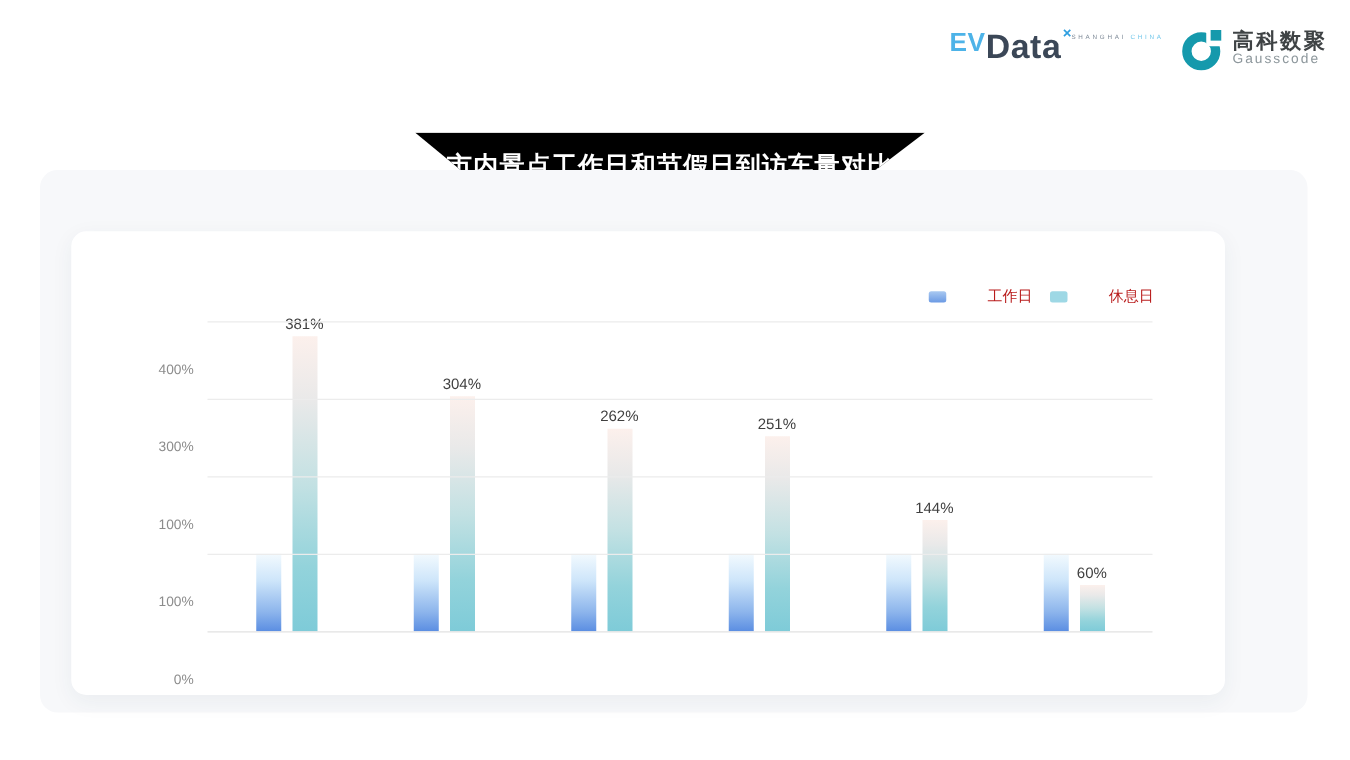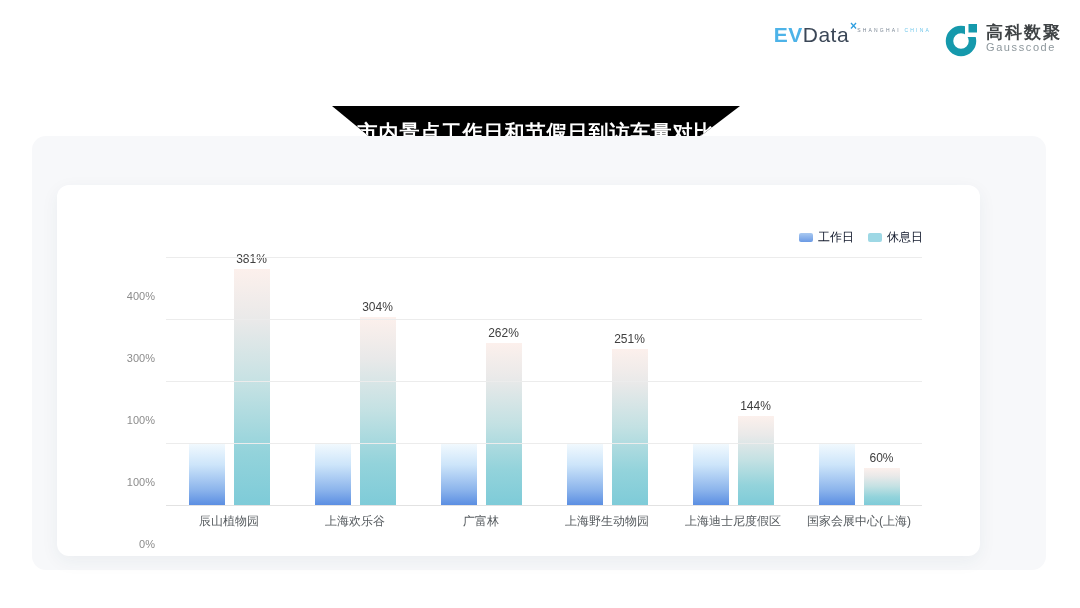--- a/index.html
+++ b/index.html
@@ -4,21 +4,21 @@
 <style>
   html,body{margin:0;padding:0;background:#ffffff;}
   body{width:1080px;height:608px;overflow:hidden;font-family:"Liberation Sans","DejaVu Sans",sans-serif;}
   #app{position:relative;width:1080px;height:608px;background:#ffffff;}
 
   
   .logos{position:absolute;top:20px;right:18px;display:flex;align-items:flex-start;gap:14px;}
   .evdata{display:flex;flex-direction:row;margin-top:4px;}
   .evdata-main{display:flex;align-items:flex-start;line-height:1;}
   .evdata-ev{font-size:21px;font-weight:bold;color:#4db3e8;letter-spacing:0.5px;}
-  .evdata-data{font-size:21px;font-weight:normal;color:#3b4757;letter-spacing:0.5px;}
+  .evdata-data{font-size:27px;font-weight:bold;color:#3b4757;letter-spacing:0.5px;}
   .evdata-sup{font-size:12px;font-weight:bold;color:#2f9fe0;margin-left:1px;margin-top:-4px;}
   .evdata-sub{font-size:5px;letter-spacing:2.2px;color:#7b8795;margin-top:3px;}
   .evdata-sub .cn{color:#6fc6ea;}
   .gausscode{display:flex;align-items:center;gap:5px;}
   .gc-icon{width:36px;height:38px;}
   .gc-text{display:flex;flex-direction:column;line-height:1.05;}
   .gc-cn{font-size:17px;font-weight:bold;color:#3f4345;letter-spacing:2px;}
   .gc-en{font-size:11px;color:#8d979c;letter-spacing:1.6px;}
 
   
@@ -31,31 +31,31 @@
   .panel{position:absolute;left:32px;top:136px;width:1014px;height:434px;background:#f7f8fa;border-radius:14px;}
   .card{position:absolute;left:25px;top:49px;width:923px;height:371px;background:#ffffff;border-radius:12px;
     box-shadow:0 5px 18px rgba(40,60,90,0.06);}
 
   
   .legend{position:absolute;top:44px;right:57px;display:flex;align-items:center;gap:14px;}
   .legend-item{display:flex;align-items:center;gap:5px;cursor:pointer;}
   .legend-swatch{width:14px;height:9px;border-radius:2px;}
   .legend-swatch.workday{background:linear-gradient(180deg,#a9c9f1 0%,#6b9ae4 100%);}
   .legend-swatch.restday{background:#9ed8e5;}
-  .legend-label{font-size:12px;color:#0f172a;}
+  .legend-label{font-size:12px;color:#b91c1c;margin-left:28px;}
 
   
   .plot{position:absolute;left:109px;top:72px;width:756px;height:248px;}
   .gridline{position:absolute;left:0;width:100%;height:1px;background:#ececec;}
   .gridline.baseline{background:#e2e2e2;}
   .y-axis{position:absolute;left:56px;top:72px;width:48px;height:248px;margin-top:39px;}
   .y-tick{position:absolute;right:6px;transform:translateY(-50%);font-size:11px;color:#8c8c8c;}
   .groups{position:absolute;left:0;top:0;width:100%;height:100%;display:flex;}
   .group{flex:1 1 0;position:relative;display:flex;align-items:flex-end;justify-content:center;gap:9px;height:100%;}
-  .bar{width:36px;position:relative;}
+  .bar{width:20px;position:relative;}
   .bar.workday{background:linear-gradient(180deg,#f3fafe 0%,#cde5fa 35%,#8db5ec 75%,#5b8ee2 100%);}
   .bar.restday{background:linear-gradient(180deg,#fcf0ec 0%,#e9e9e9 22%,#c3e1e3 50%,#93d3db 78%,#7ecbd8 100%);}
   .bar-label{position:absolute;top:-17px;left:50%;transform:translateX(-50%);
     font-size:12px;color:#404040;white-space:nowrap;}
   .x-labels{position:absolute;left:109px;top:328px;width:756px;display:flex;}
   .x-label{flex:1 1 0;text-align:center;font-size:12px;color:#555a5e;white-space:nowrap;}
 </style>
 </head>
 <body>
 
@@ -149,25 +149,17 @@
                 <div class="bar-label">60%</div>
               </div>
             </div>
           </div>
       <div class="gridline" style="top: 0%;"></div>
           <div class="gridline" style="top: 25%;"></div>
           <div class="gridline" style="top: 50%;"></div>
           <div class="gridline" style="top: 75%;"></div>
           <div class="gridline baseline" style="top: 100%;"></div>
         </div>
-      <div class="x-labels">
-          <div class="x-label">辰山植物园</div>
-          <div class="x-label">上海欢乐谷</div>
-          <div class="x-label">广富林</div>
-          <div class="x-label">上海野生动物园</div>
-          <div class="x-label">上海迪士尼度假区</div>
-          <div class="x-label">国家会展中心(上海)</div>
-        </div>
 
     </div>
   </div>
 
 </div>
 
 </body></html>

